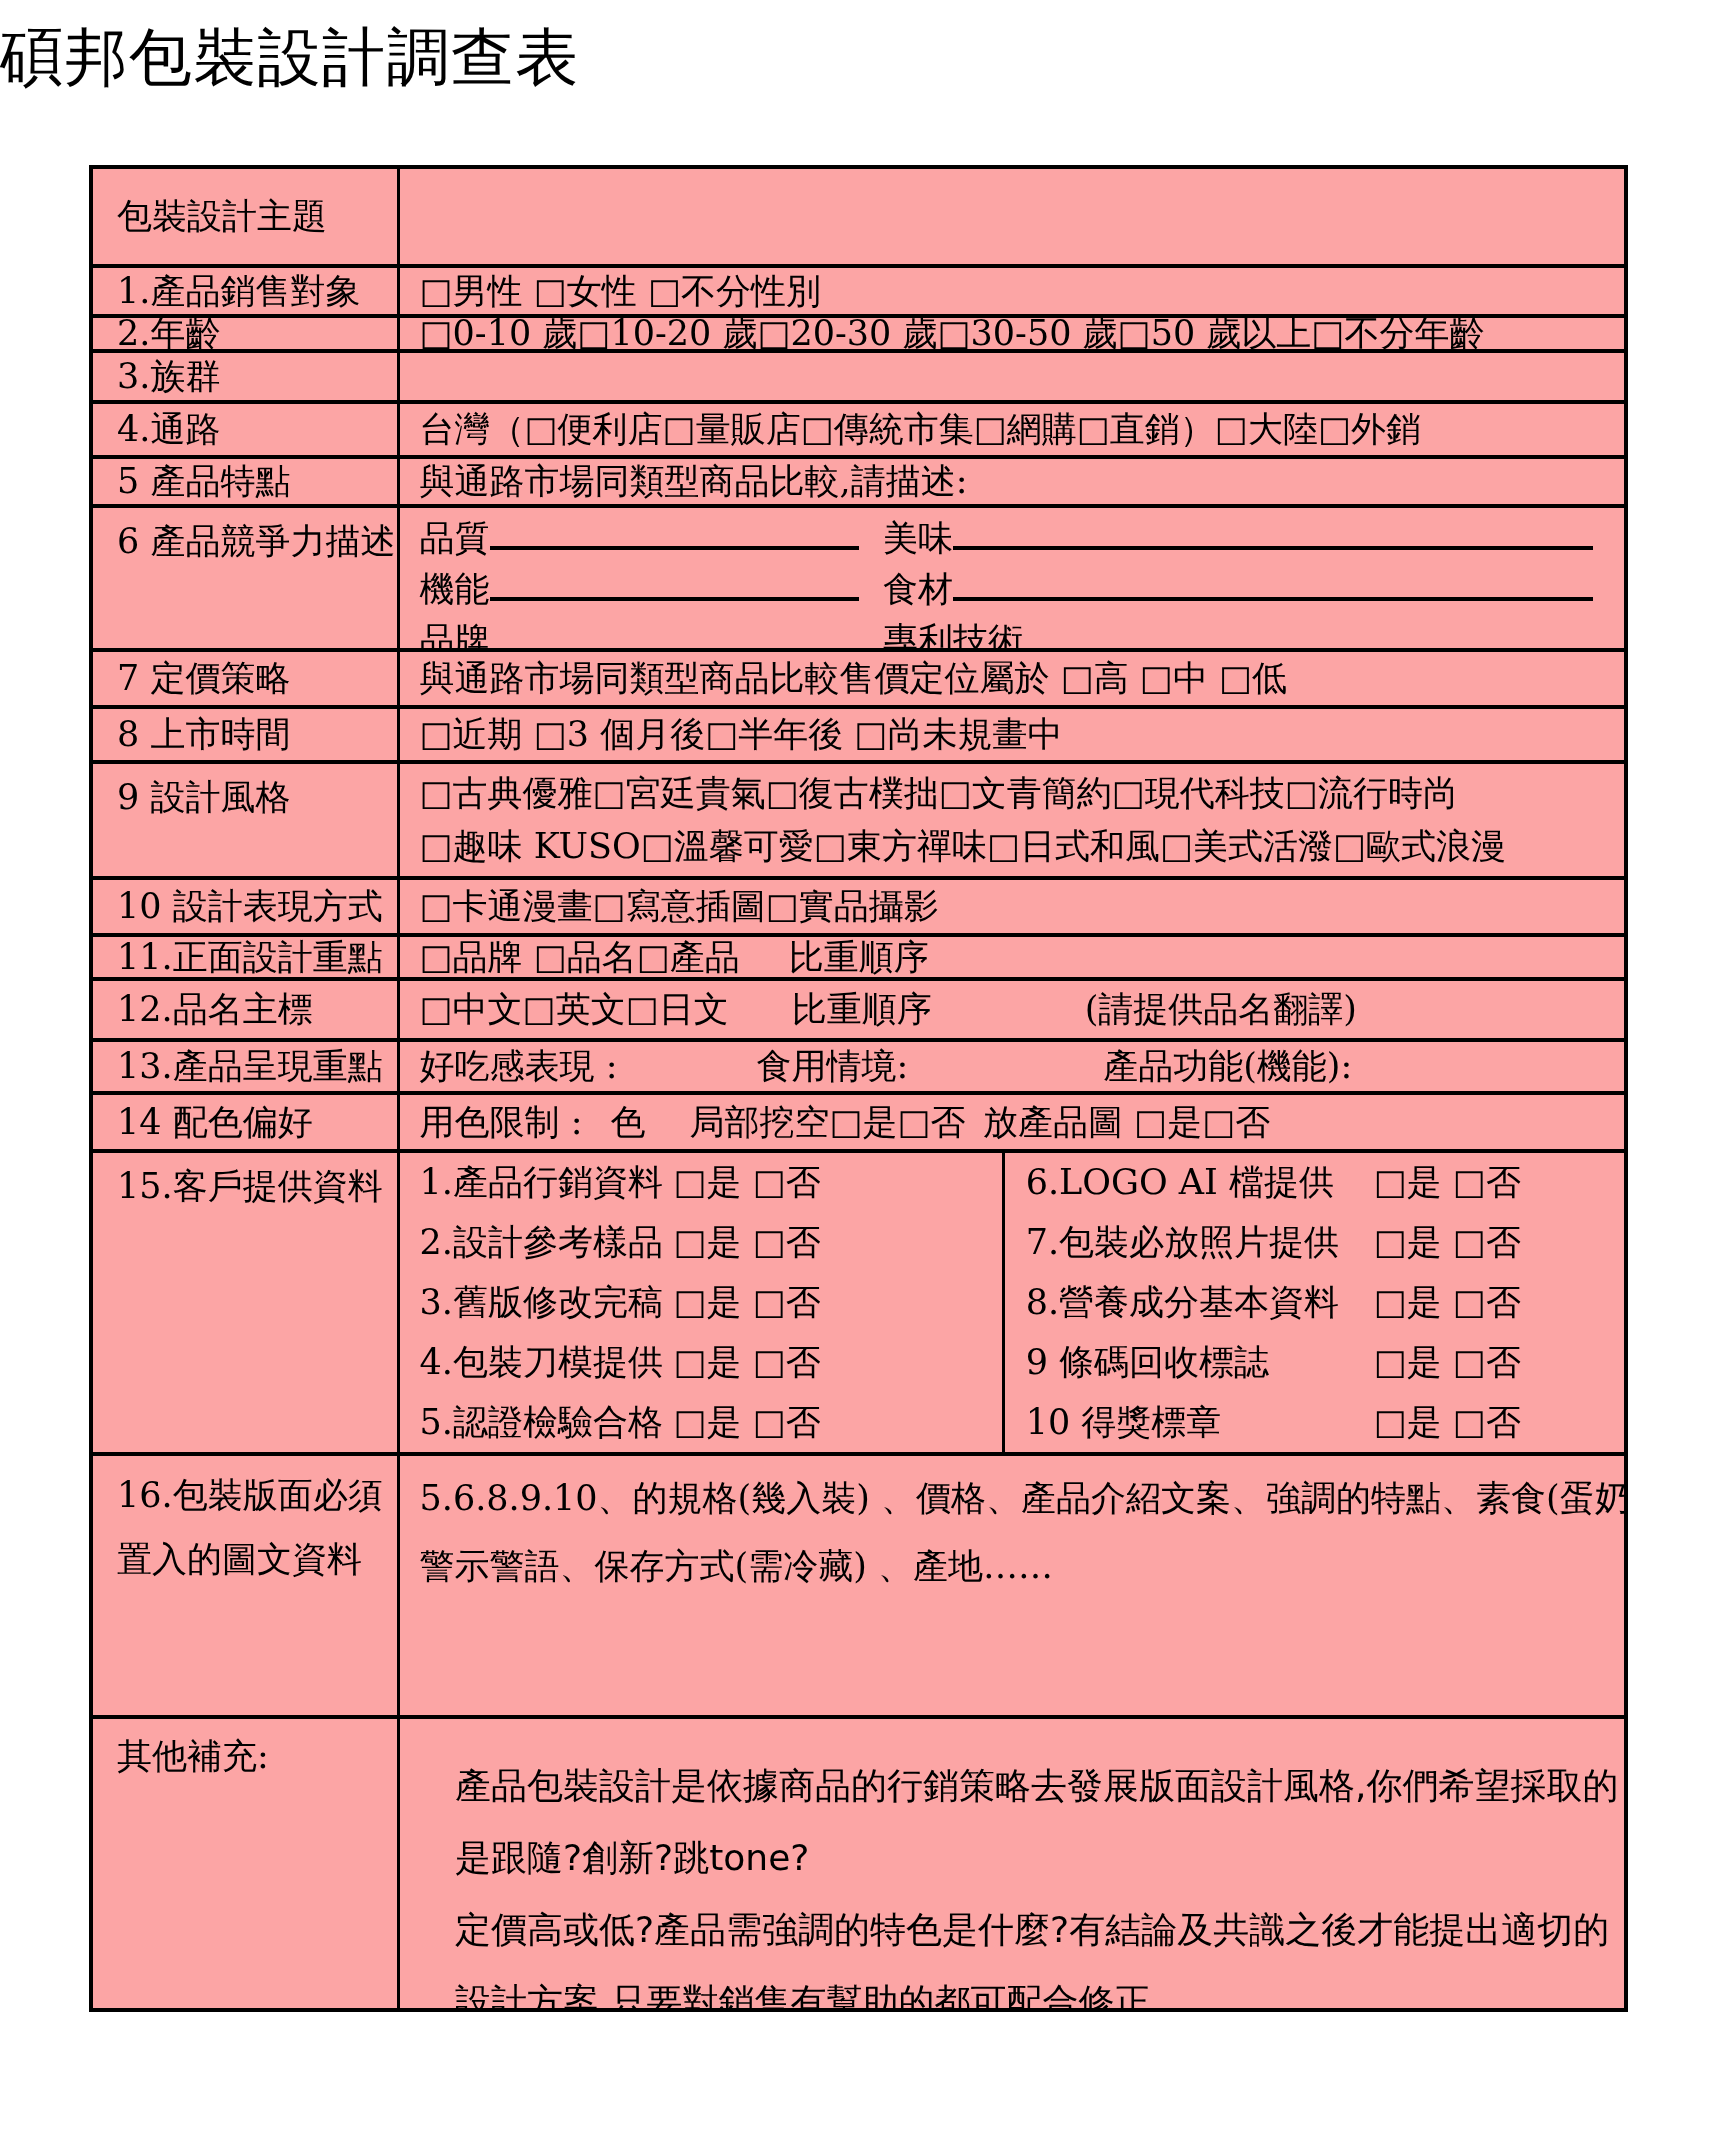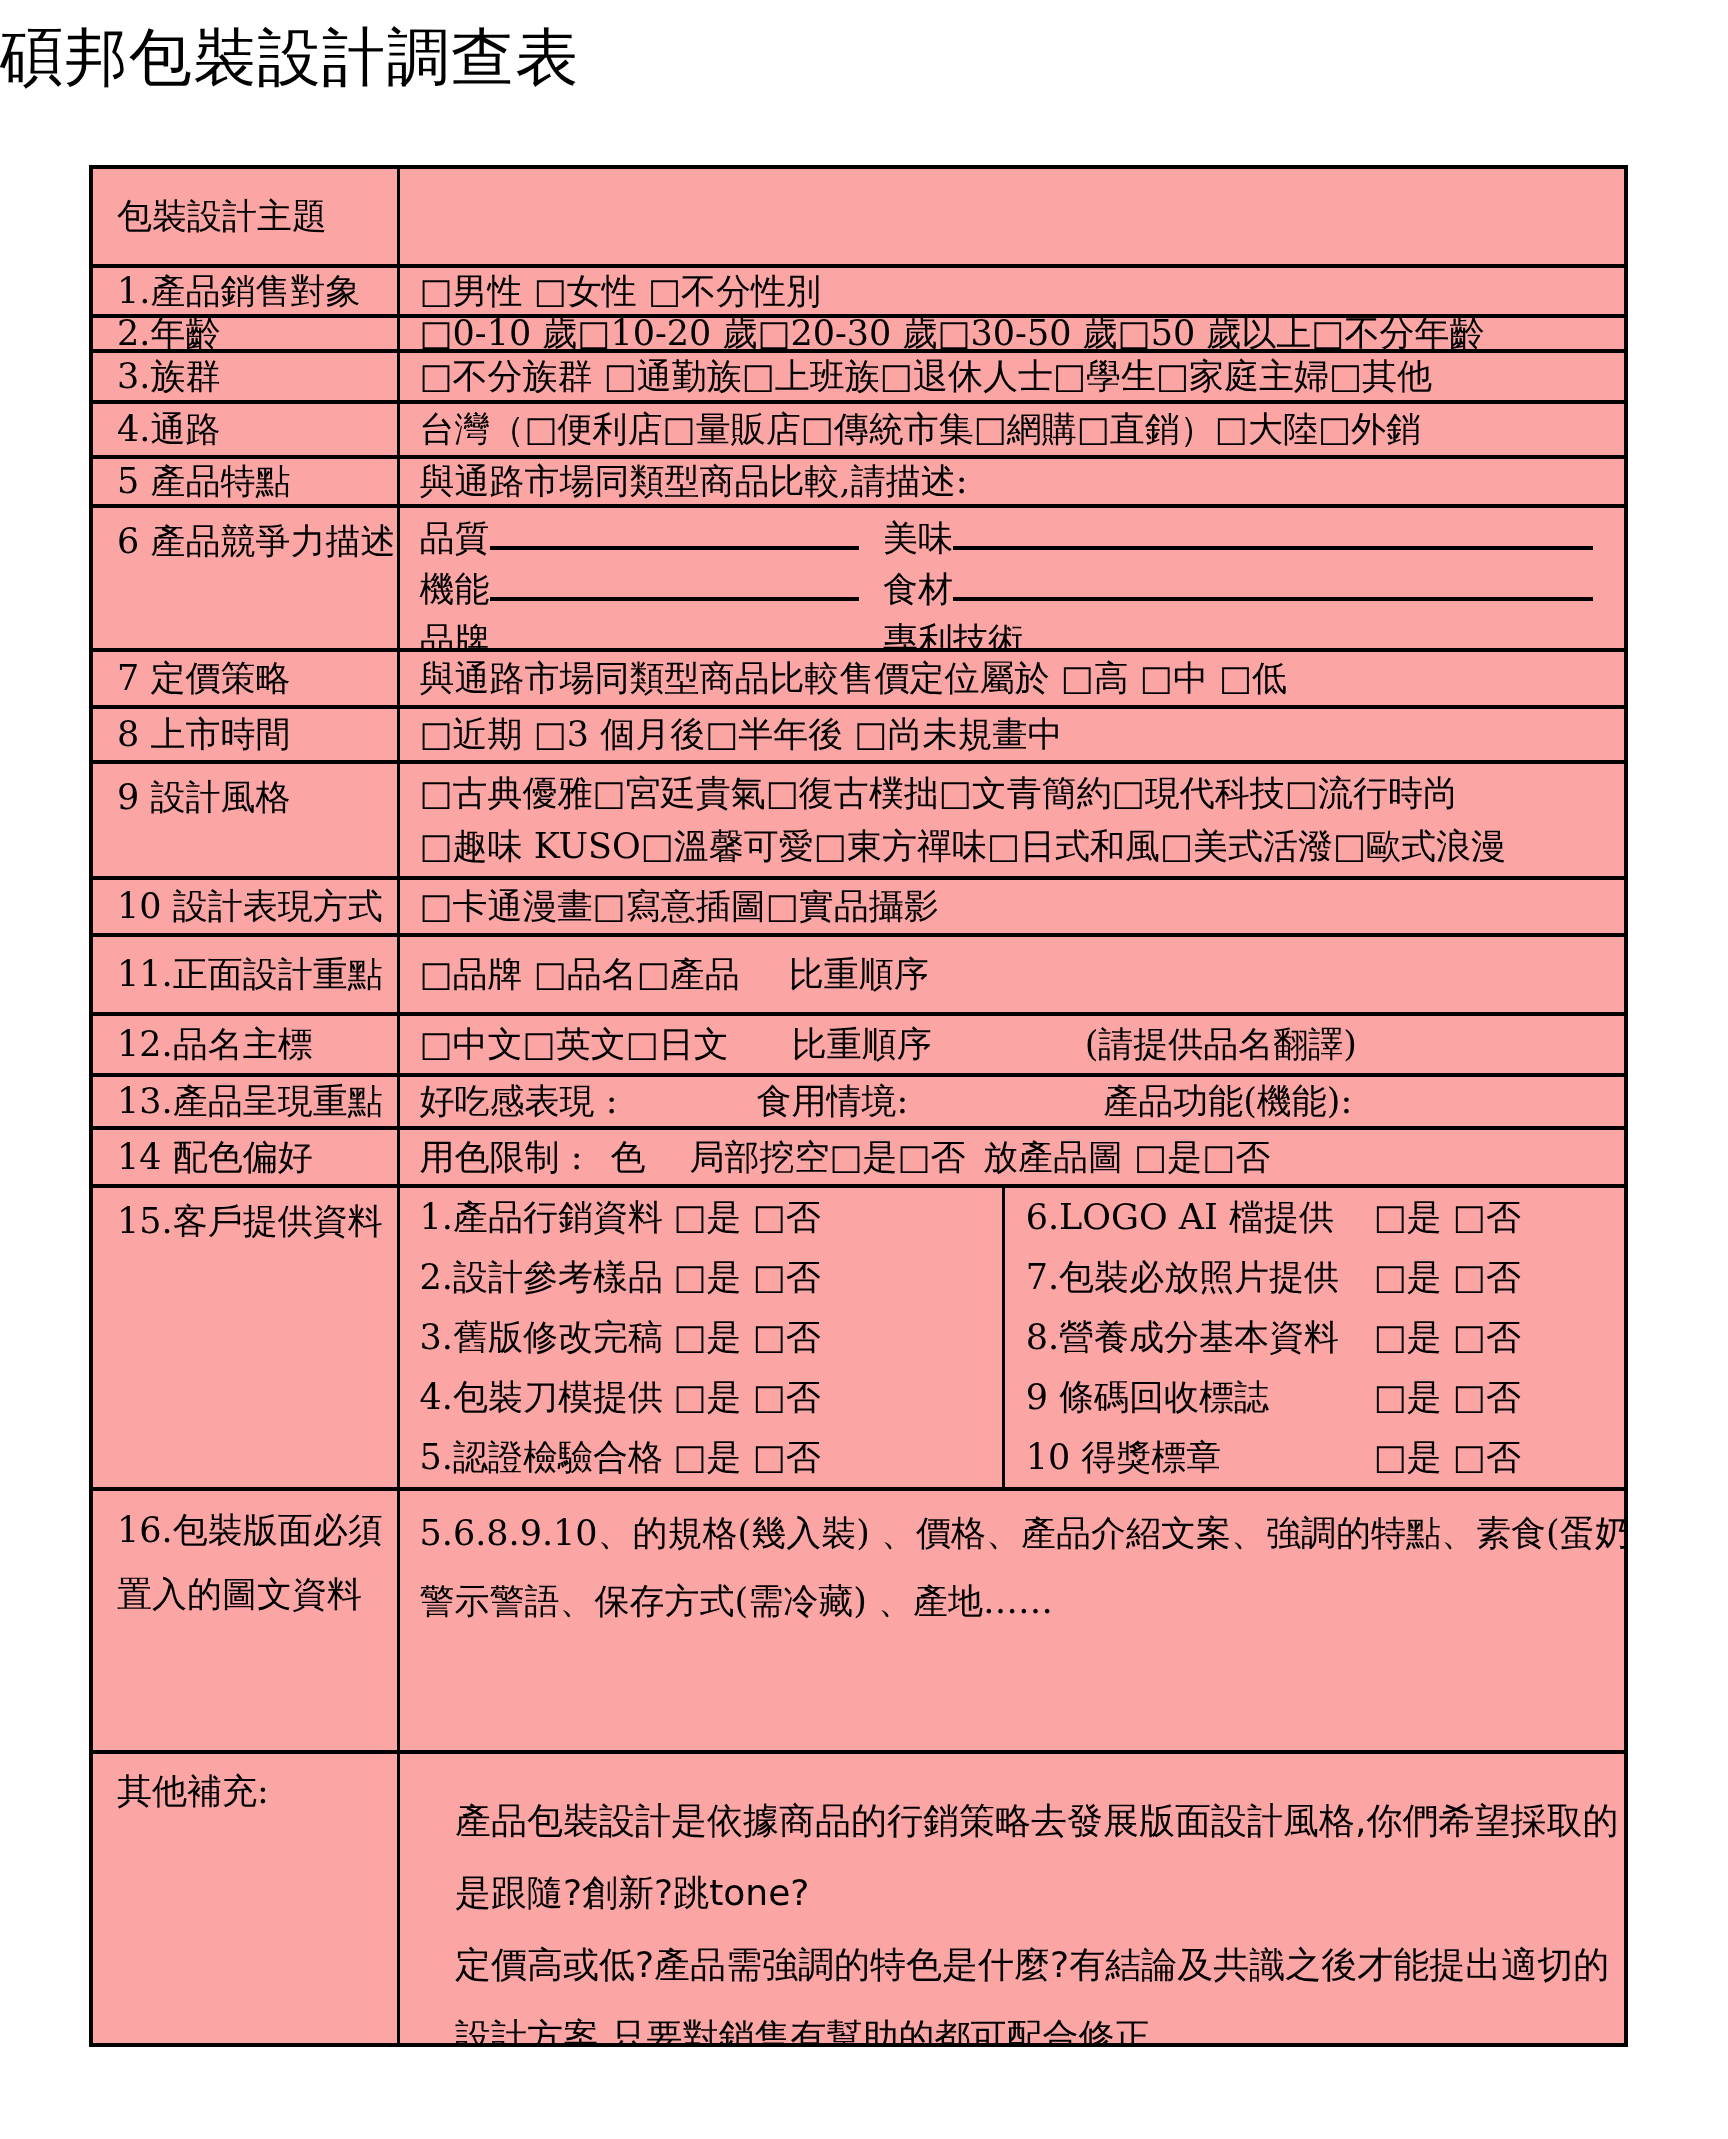--- a/index.html
+++ b/index.html
@@ -47,21 +47,21 @@
     align-items:center;
     font-size:35px;
     white-space:nowrap;
     overflow:hidden;
   }
   .top{align-items:flex-start;padding-top:9.8px;}
   .col{flex-direction:column;align-items:stretch;justify-content:flex-start;}
   
   .r0{height:95px;} .r1{height:50px;} .r2{height:35px;text-align:center;} .r3{height:51px;}
   .r4{height:55px;} .r5{height:49px;} .r6{height:144px;} .r7{height:57px;}
-  .r8{height:55px;} .r9{height:116px;} .r10{height:57px;justify-content:center;} .r11{height:79px;}
+  .r8{height:55px;} .r9{height:116px;} .r10{height:57px;justify-content:center;} .r11{height:44px;}
   .r12{height:61px;} .r13{height:53px;} .r14{height:58px;} .r15{height:303px;}
   .r16{height:263px;} .r17{height:293px;}
   
   .r6 .content{justify-content:space-around;padding-top:2.8px;padding-bottom:7px;}
   .ul-row{display:flex;align-items:baseline;width:100%;}
   .ul-label{flex:0 0 auto;}
   .ul-label.b{margin-left:24.4px;}
   .ul-line{display:inline-block;height:1em;border-bottom:4.2px solid #000;}
   .ul-line.w1{width:369px;flex:0 0 369px;}
   .ul-line.grow{flex:1 1 auto;margin-right:31px;}
@@ -118,21 +118,20 @@
       <div class="cell content">□男性 □女性 □不分性別</div>
     </div>
 
     <div class="row r2">
       <div class="cell label">2.年齡</div>
       <div class="cell content">□0-10 歲□10-20 歲□20-30 歲□30-50 歲□50 歲以上□不分年齡</div>
     </div>
 
     <div class="row r3">
       <div class="cell label">3.族群</div>
-      <div class="cell content">□不分族群 □通勤族□上班族□退休人士□學生□家庭主婦□其他</div>
     </div>
 
     <div class="row r4">
       <div class="cell label">4.通路</div>
       <div class="cell content">台灣（□便利店□量販店□傳統市集□網購□直銷）□大陸□外銷</div>
     </div>
 
     <div class="row r5">
       <div class="cell label">5 產品特點</div>
       <div class="cell content">與通路市場同類型商品比較,請描述:</div>

